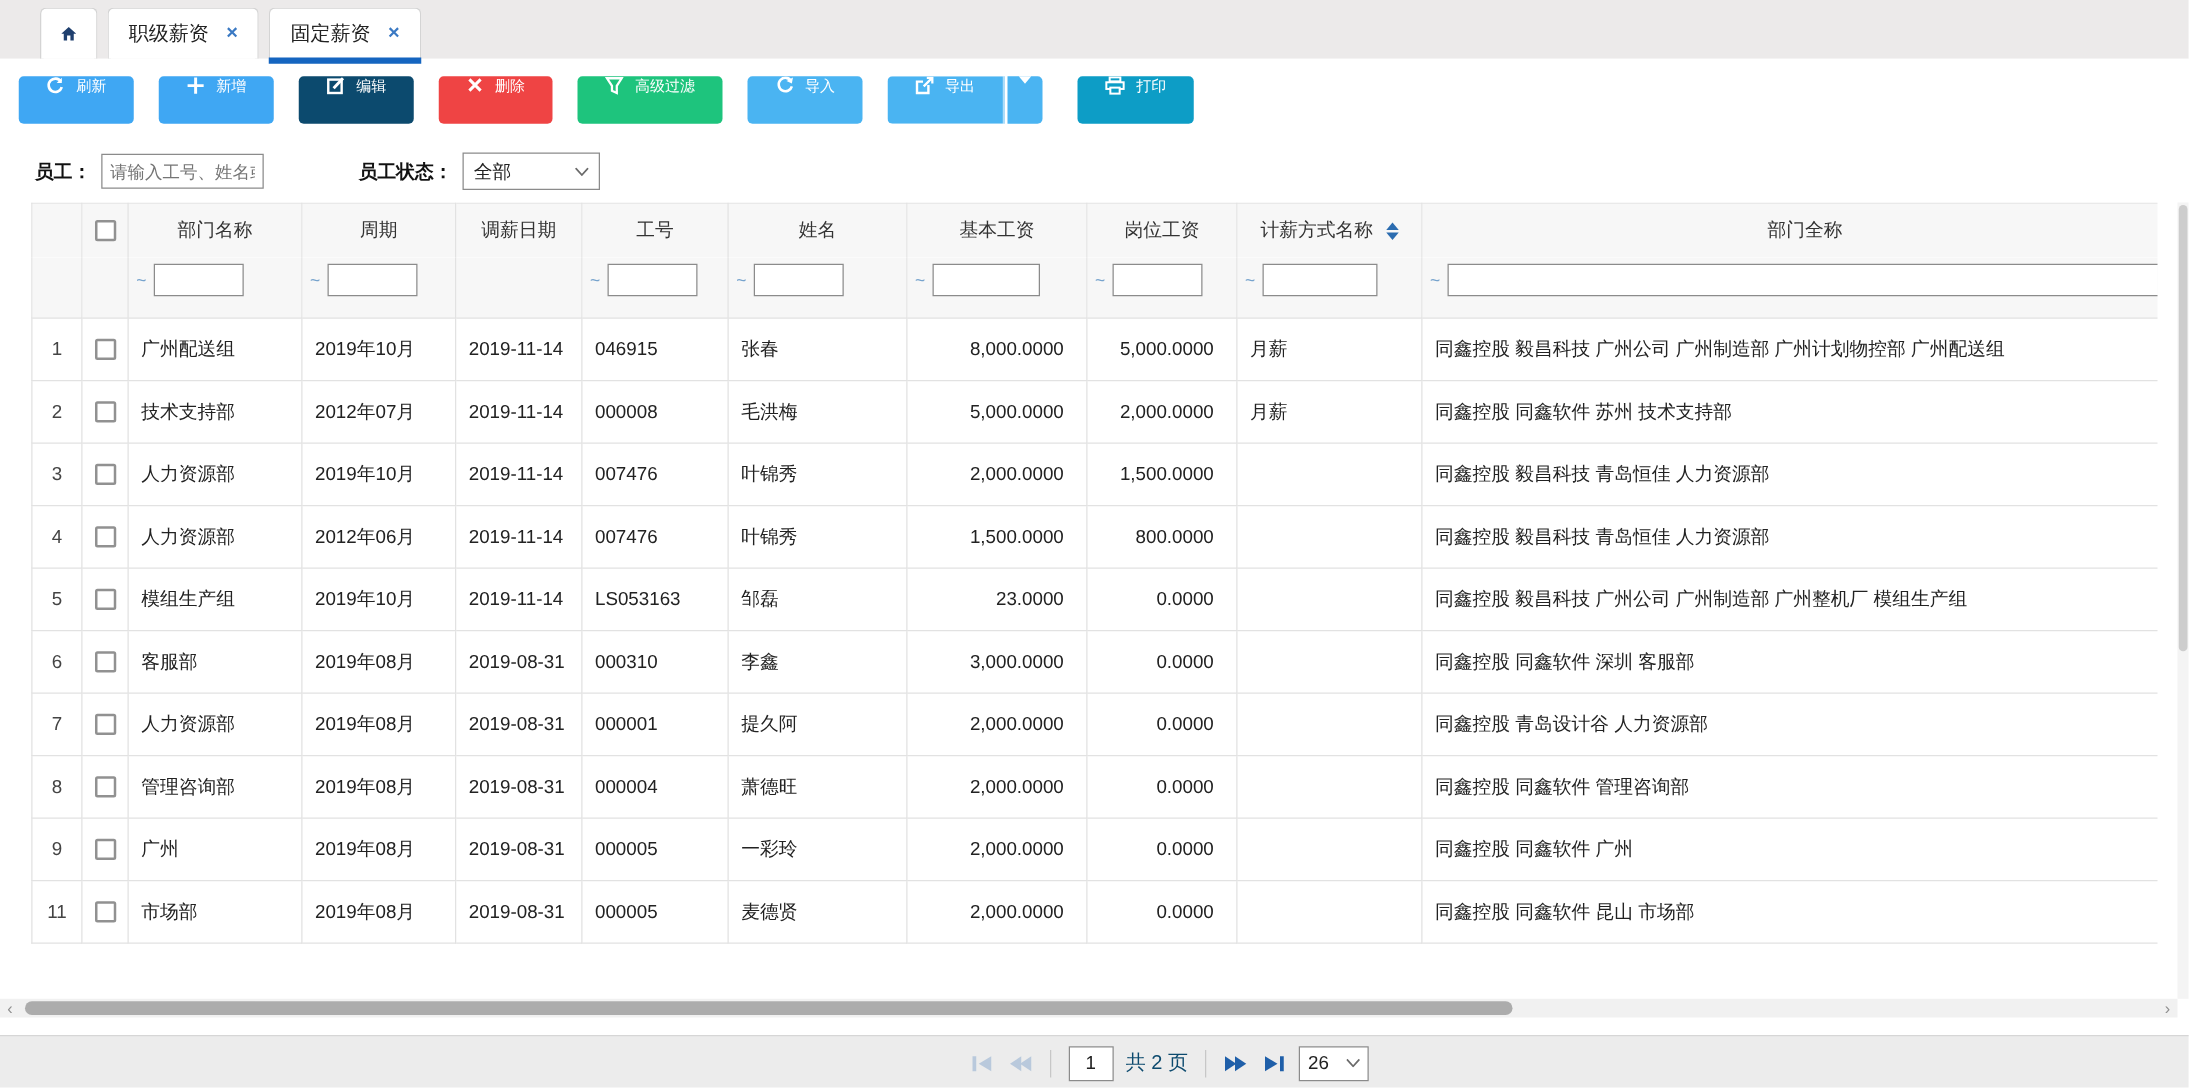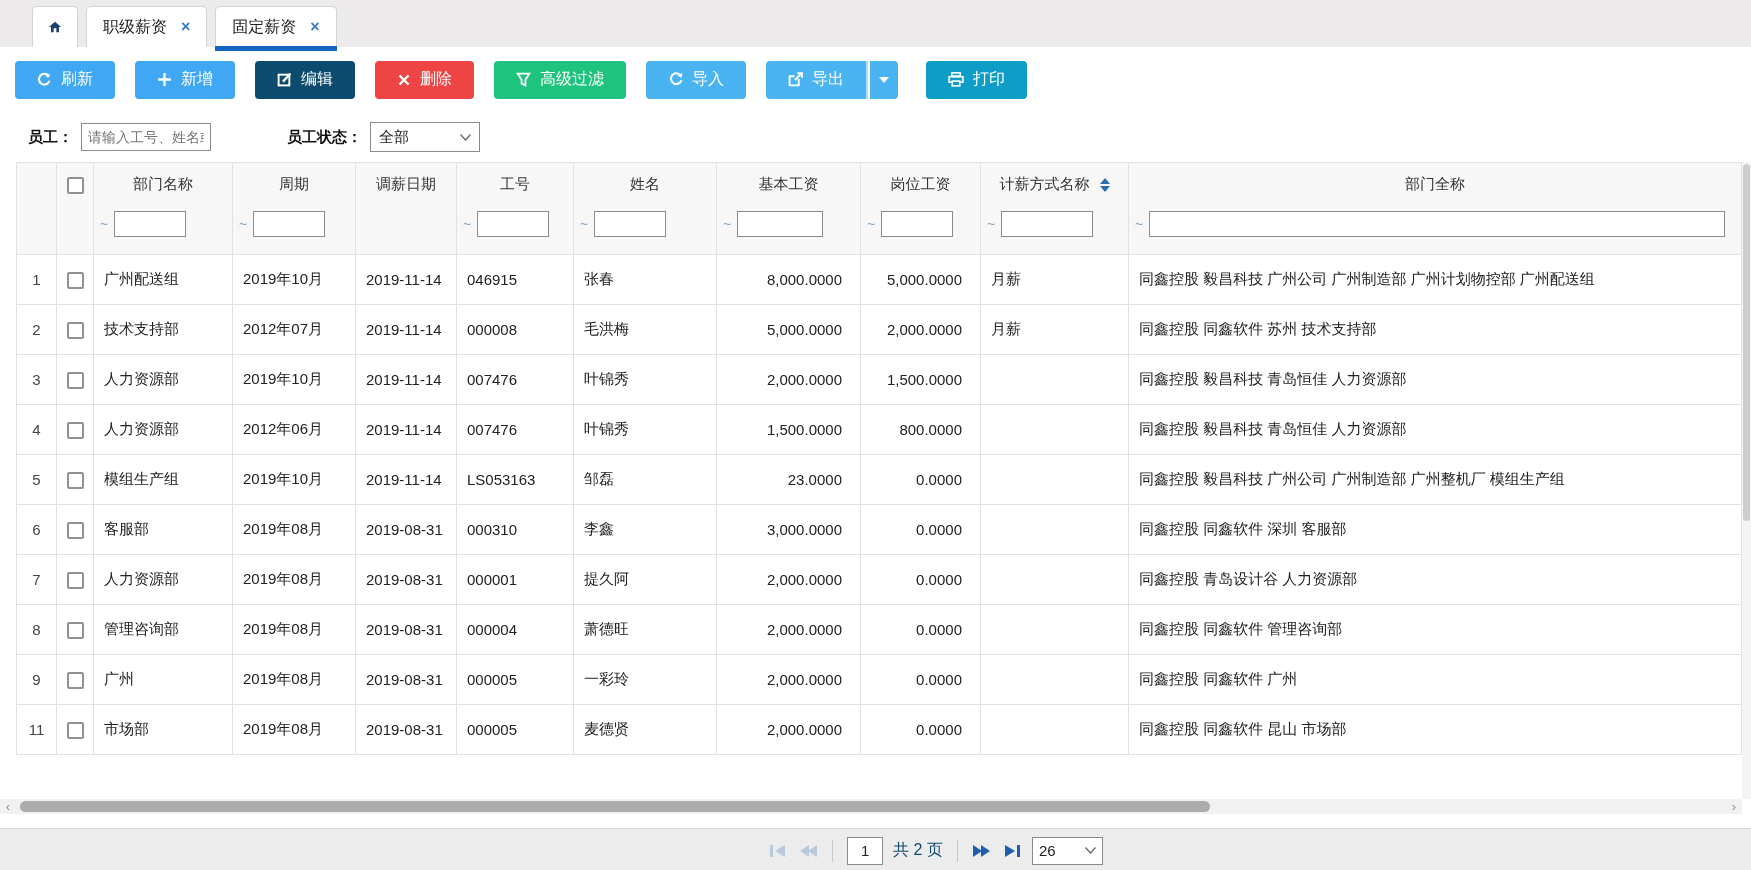--- a/index.html
+++ b/index.html
@@ -11,39 +11,39 @@
   .tab { background:#fff; border:1px solid #d4d4d4; border-bottom:none; border-radius:5px 5px 0 0;
     height:41px; display:flex; align-items:center; padding:0 16px; margin-right:8px; position:relative;
     font-size:16px; color:#222; cursor:pointer; }
   .tab.home { width:46px; justify-content:center; }
   .tab .close { color:#3a79c3; font-size:16px; font-weight:bold; margin-left:14px; }
   .tab.active::after { content:""; position:absolute; left:-1px; right:-1px; bottom:-4px; height:5px; background:#1565c0; }
   .home-ic { width:18px; height:16px; }
 
   
   .toolbar { height:65px; background:#fff; display:flex; align-items:center; padding-left:15px; }
-  .btn { height:38px; border:none; border-radius:4px; color:#fff; font-size:16px;
-    display:flex; align-items:center; gap:9px; padding:0 22px; margin-right:20px; cursor:pointer; }
+  .btn { height:38px; border:none; border-radius:4px; color:#fff; font-size:12px;
+    display:flex; gap:9px; padding:0 22px; margin-right:20px; cursor:pointer; }
   .btn svg { flex:0 0 auto; }
   .btn.caret { padding:0 9px; margin-left:-18px; border-radius:0 4px 4px 0; }
   .btn.split { border-radius:4px 0 0 4px; border-right:2px solid rgba(255,255,255,.55); }
   .caret-tri { width:0; height:0; border-left:5px solid transparent; border-right:5px solid transparent; border-top:6px solid #fff; }
 
   
   .filterbar { height:50px; display:flex; align-items:center; padding-left:28px; font-size:15px; }
   .filterbar label { font-weight:bold; color:#111; margin-right:8px; }
   .emp-input { width:130px; height:28px; border:1px solid #8b8b8b; padding:0 6px; font-size:14px; color:#444; }
   .status-label { margin-left:76px; }
   .fake-select { width:110px; height:30px; border:1px solid #8b8b8b; background:#fff; display:flex;
     align-items:center; justify-content:space-between; padding:0 8px; font-size:15px; color:#222; cursor:pointer; }
   .chev { width:11px; height:7px; }
 
   
   .grid { position:relative; height:652px; }
-  .grid-scroll { margin-left:16px; width:1726px; overflow:hidden; height:100%; }
+  .grid-scroll { width:1726px; overflow:hidden; height:100%;padding-left:25px; }
   table { border-collapse:collapse; table-layout:fixed; width:1726px; font-size:15px; }
   th, td { border:1px solid #e2e2e2; overflow:hidden; white-space:nowrap; }
   thead th { background:#f7f7f7; font-weight:normal; color:#333; }
   tr.head-labels th { height:43px; font-size:15px; }
   tr.head-filters th { height:49px; border-top:none; }
   tr.head-labels th { border-bottom:none; }
   .fcell { display:flex; align-items:center; gap:6px; padding:0 4px 12px 6px; }
   .tilde { color:#76a3cd; font-size:14px; }
   .f-in { height:26px; border:1px solid #8b8b8b; width:72px; min-width:0; font-size:13px; padding:0 4px; }
   .f-in.wide { width:576px; }
@@ -67,21 +67,21 @@
   .vs-thumb { position:absolute; top:2px; left:1px; width:7px; height:56%; background:#cdcdcd; border-radius:4px; cursor:grab; }
 
   
   .pager-gap { height:14px; background:#fff; }
   .pager { height:44px; background:#ececec; border-top:1px solid #d6d6d6; display:flex;
     align-items:center; justify-content:center; gap:10px; padding-left:120px; }
   .pg-ic { width:20px; height:16px; display:inline-block; cursor:pointer; }
   .pg-div { width:1px; height:22px; background:#c7c7c7; margin:0 4px; }
   .pg-input { width:36px; height:28px; border:1px solid #8b8b8b; text-align:center; font-size:15px; color:#222; }
   .pg-total { color:#0c4a6e; font-size:16px; }
-  .pg-size { width:71px; height:28px; }
+  .pg-size { width:56px; height:28px; }
   .pg-size.fake-select { padding:0 6px; }
 </style>
 </head>
 <body>
 
 <div class="tabbar">
   <div class="tab home">
     <svg class="home-ic" viewBox="0 0 18 16">
       <path d="M9 0 L18 8 H15 V16 H11 V10 H7 V16 H3 V8 H0 Z" fill="#1f3f6e"></path>
     </svg>

